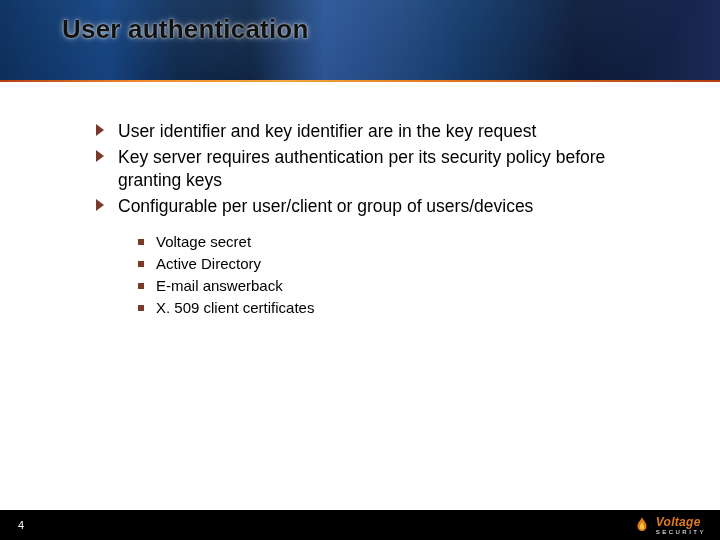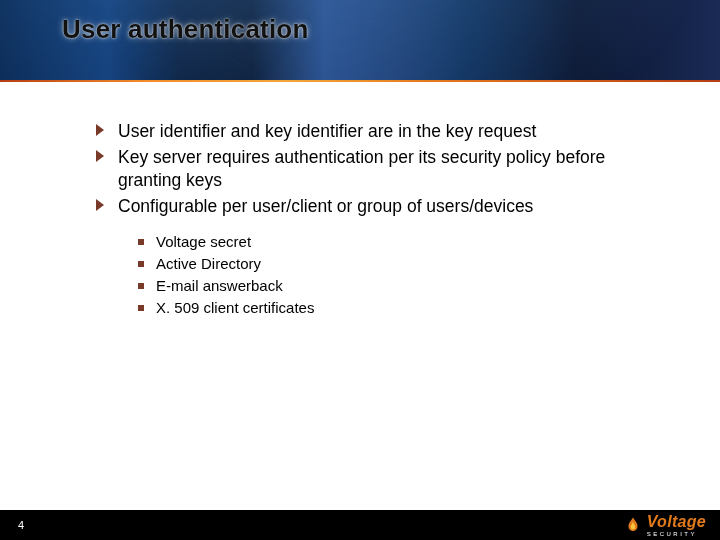--- a/index.html
+++ b/index.html
@@ -149,21 +149,21 @@
   }
   .logo-text {
     display: flex;
     flex-direction: column;
     line-height: 1;
   }
   .logo-main {
     font-style: italic;
     font-weight: 700;
     color: #e07a1a;
-    font-size: 16px;
+    font-size: 12px;
     letter-spacing: 0.3px;
   }
   .logo-sub {
     color: #fff;
     font-size: 6px;
     letter-spacing: 2.5px;
     margin-top: 1px;
   }
 </style>
 </head>

